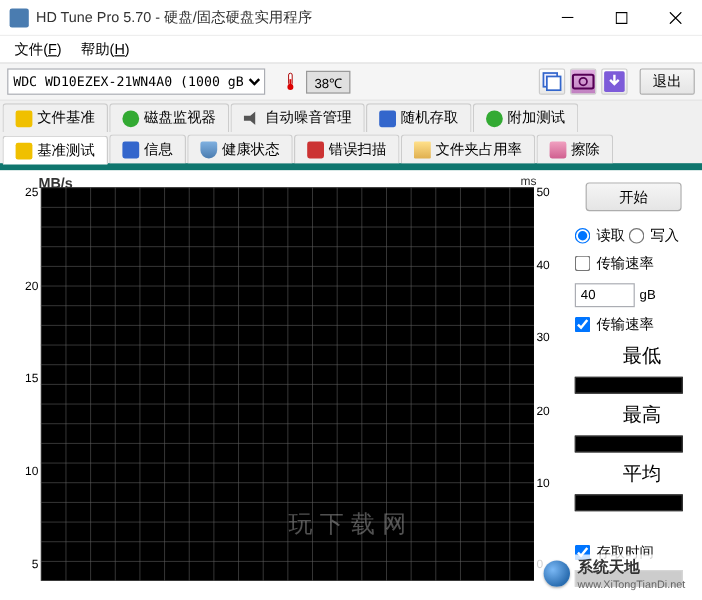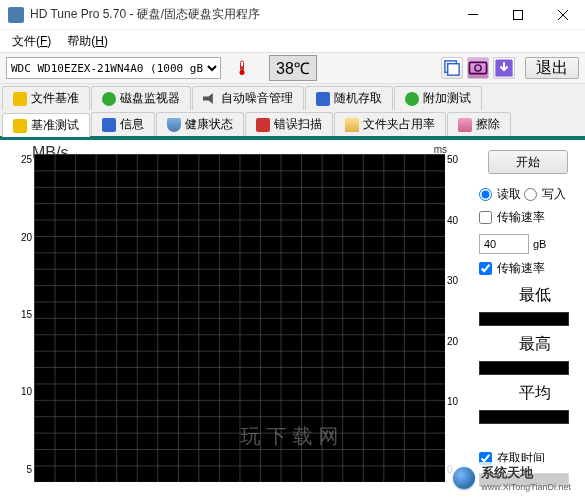--- a/index.html
+++ b/index.html
@@ -11,44 +11,44 @@
   .titlebar .win-btn { width: 45px; height: 30px; display: flex; align-items: center; justify-content: center; color: #333; font-size: 12px; }
   
   .menubar { height: 22px; display: flex; align-items: center; padding: 0 4px; font-size: 12px; }
   .menubar .menu-item { padding: 2px 8px; cursor: default; }
   .accel { text-decoration: underline; }
   
   .toolbar { height: 32px; display: flex; align-items: center; padding: 2px 6px; gap: 4px; border-top: 1px solid #e0e0e0; border-bottom: 1px solid #e0e0e0; background: #f5f5f5; }
   .drive-select { width: 215px; height: 22px; font-family: monospace; font-size: 11px; border: 1px solid #abadb3; background: #fff; }
   .temp-icon { width: 14px; height: 16px; display: inline-flex; align-items: flex-end; justify-content: center; margin-left: 10px; }
   .temp-icon svg { width: 10px; height: 16px; }
-  .temp-label { background: #e0e0e0; border: 1px solid #999; padding: 1px 6px; font-size: 16px; margin-left: 16px; }
+  .temp-label { background: #e0e0e0; border: 1px solid #999; padding: 1px 6px; font-size: 11px; margin-left: 2px; }
   .toolbar-spacer { flex: 1; }
   .tb-btn { width: 22px; height: 22px; border: 1px solid #ccc; background: linear-gradient(#fff,#e8e8e8); display: inline-flex; align-items: center; justify-content: center; border-radius: 2px; }
   .tb-btn.ss { background: linear-gradient(#e0b0e0,#c080c0); }
-  .exit-btn { height: 22px; padding: 0 10px; border: 1px solid #adadad; background: linear-gradient(#f5f5f5,#e5e5e5); border-radius: 2px; margin-left: 6px; font-size: 16px; }
+  .exit-btn { height: 22px; padding: 0 10px; border: 1px solid #adadad; background: linear-gradient(#f5f5f5,#e5e5e5); border-radius: 2px; margin-left: 6px; font-size: 12px; }
   
   .tabs-row { display: flex; flex-wrap: wrap; background: #f0f0f0; padding: 2px 2px 0 2px; }
   .tab { display: inline-flex; align-items: center; gap: 4px; padding: 3px 10px; font-size: 12px; background: #f0f0f0; border: 1px solid #ccc; border-bottom: none; margin-right: 1px; border-radius: 3px 3px 0 0; cursor: default; white-space: nowrap; }
   .tab.active { background: #fff; position: relative; top: 1px; }
   .tab-icon { width: 14px; height: 14px; display: inline-block; }
   .ic-yellow { background: #f0c000; border-radius: 2px; }
   .ic-green { background: #3a3; border-radius: 50%; }
   .ic-blue { background: #36c; border-radius: 2px; }
   .ic-red { background: #c33; border-radius: 2px; }
   .ic-speaker { background: #555; clip-path: polygon(0 35%, 40% 35%, 70% 10%, 70% 90%, 40% 65%, 0 65%); }
   .ic-shield { background: linear-gradient(#7fb0e0,#4a7cb0); border-radius: 2px 2px 8px 8px; }
   .ic-folder { background: linear-gradient(#ffe08a,#e0b050); border-radius: 1px; }
   .ic-eraser { background: linear-gradient(#f0a0c0,#d06090); border-radius: 2px; }
   
   .content { display: flex; padding: 6px 6px 0 6px; background: #fff; height: calc(500px - 30px - 22px - 32px - 56px); }
   
   .chart-area { position: relative; flex: 1; }
   .y-axis-left { position: absolute; left: 0; top: 0; bottom: 18px; width: 28px; }
-  .y-axis-left .y-unit { position: absolute; top: -2px; left: 26px; font-size: 16px; color: #333; }
+  .y-axis-left .y-unit { position: absolute; top: -2px; left: 26px; font-size: 12px; color: #333; font-weight: bold; }
   .y-axis-left .y-tick { position: absolute; right: 2px; font-size: 10px; text-align: right; transform: translateY(-50%); }
   .y-axis-right { position: absolute; right: 0; top: 0; bottom: 18px; width: 24px; }
   .y-axis-right .y-unit { position: absolute; top: -2px; right: 22px; font-size: 10px; color: #333; }
   .y-axis-right .y-tick { position: absolute; left: 2px; font-size: 10px; transform: translateY(-50%); }
   .chart-bg { position: absolute; left: 28px; right: 24px; top: 8px; bottom: 18px; background: #000; }
   .chart-grid { position: absolute; inset: 0; background-image:
     linear-gradient(to right, rgba(90,90,90,0.6) 1px, transparent 1px),
     linear-gradient(to bottom, rgba(90,90,90,0.6) 1px, transparent 1px);
     background-size: 5% 5%; }
   
@@ -148,21 +148,21 @@
   <div class="tab">
       <span class="tab-icon ic-blue"></span>
       <span>随机存取</span>
     </div>
   <div class="tab">
       <span class="tab-icon ic-green"></span>
       <span>附加测试</span>
     </div>
 </div>
 
-<div class="tabs-row" style="border-bottom:4px solid #0f766e;">
+<div class="tabs-row" style="border-bottom:6px solid #0f766e;">
   <div class="tab active">
       <span class="tab-icon ic-yellow"></span>
       <span>基准测试</span>
     </div>
   <div class="tab">
       <span class="tab-icon ic-blue"></span>
       <span>信息</span>
     </div>
   <div class="tab">
       <span class="tab-icon ic-shield"></span>

